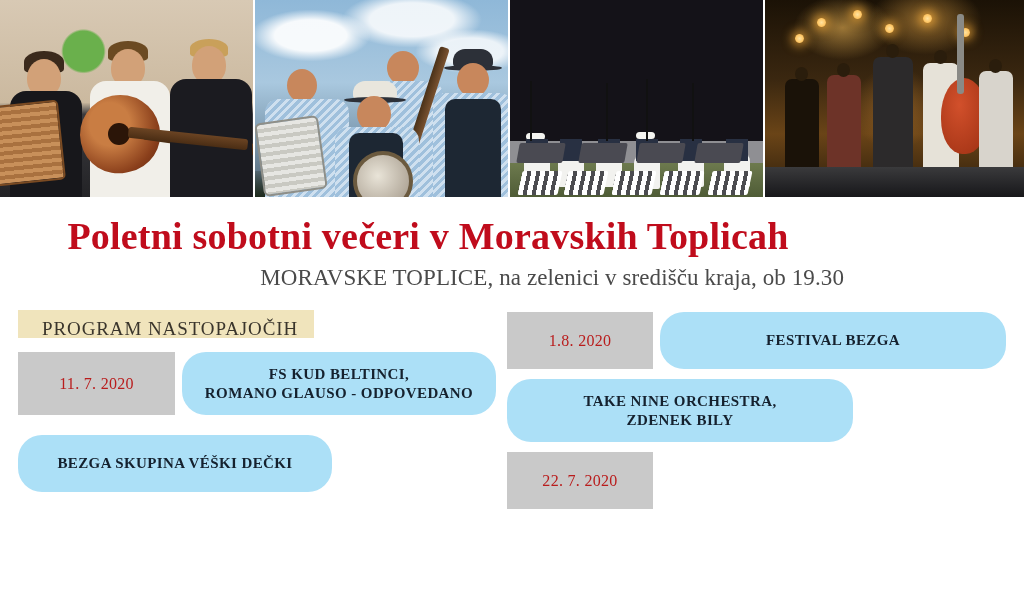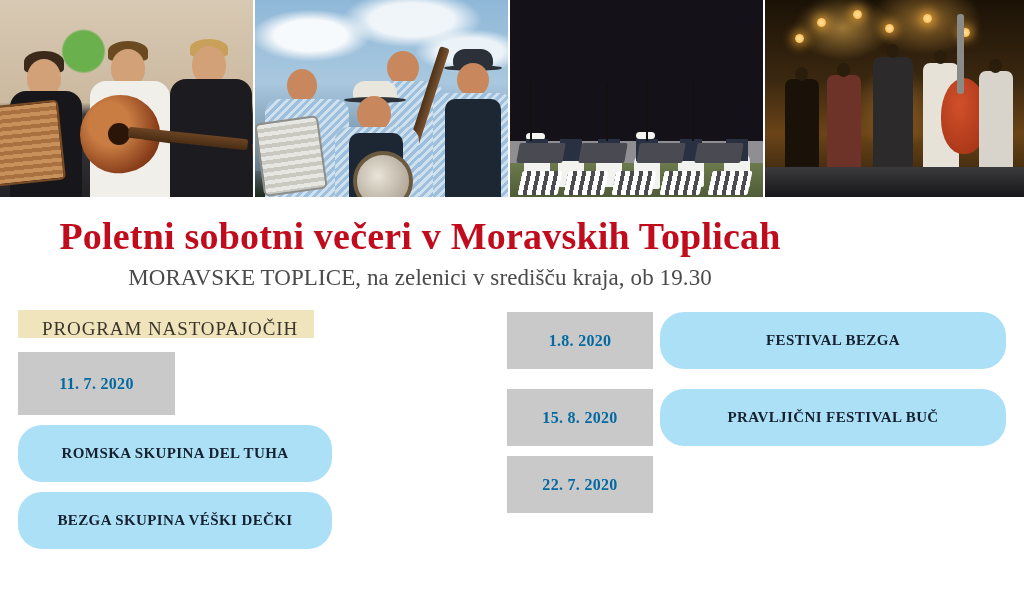--- a/index.html
+++ b/index.html
@@ -125,32 +125,32 @@
   .p4 .shead { position:absolute; width:13px;height:14px;border-radius:50%;background:#2a1d0c; }
   .p4 .bass {
     position:absolute; width:46px;height:76px;border-radius:50% 50% 46% 46%;
     background: radial-gradient(ellipse at 40% 35%,#d2502b,#9c2f12);
   }
   .p4 .bassneck { position:absolute; width:7px;height:80px;background:#8a8a86;border-radius:3px; }
   .p4 .stagefloor { position:absolute; left:0;right:0;bottom:0;height:30px;
     background: linear-gradient(180deg,#3a3a3c,#17171a); }
 
   
-  .title-area { position:absolute; left:4px; top:197px; width:832px; }
+  .title-area { position:absolute; left:12px; top:197px; width:832px; }
   .main-title {
     text-align:center;
     color:#c00c1c;
     font-size:38px;
     font-weight:bold;
     letter-spacing:.2px;
     margin: 20px 0 0 0;
     line-height:1.05;
   }
   .subtitle {
-    text-align:center;
+    text-align:right;
     color:#4a4a4a;
     font-size:23px;
     margin: 8px 0 0 0;
     letter-spacing:.1px;
   }
 
   
   .program-badge {
     position:absolute;
     left:18px; top:310px;
@@ -168,21 +168,21 @@
 
   
   .table { position:absolute; }
   .table.left  { left:18px;  top:352px; width:530px; }
   .table.right { left:507px; top:312px; width:499px; }
 
   .row { display:flex; gap:7px; margin-bottom:10px; }
   .cell-date {
     background:#c9c9c9;
     display:flex; align-items:center; justify-content:center;
-    font-size:16px; color:#0369a1; font-weight:bold;
+    font-size:16px; color:#b91c1c; font-weight:normal;
     letter-spacing:.3px;
   }
   .cell-name {
     background:#ace0f7;
     display:flex; align-items:center; justify-content:center;
     text-align:center;
     font-size:15px; color:#15212e; font-weight:bold;
     letter-spacing:.4px;
     line-height:1.25;
     padding:0 6px;
@@ -351,39 +351,36 @@
   <div class="subtitle">MORAVSKE TOPLICE, na zelenici v središču kraja, ob 19.30</div>
 </div>
 
 <div class="program-badge">
   <span>PROGRAM  NASTOPAJOČIH</span>
 </div>
 
 <div class="table left" id="table-left">
     <div class="row">
       <div class="cell-date h-tall">11. 7. 2020</div>
-    </div>
-    <div class="row">
-      <div class="cell-name h-std">ROMSKA SKUPINA DEL TUHA</div>
+      <div class="cell-name h-tall">FS  KUD BELTINCI,<br>ROMANO GLAUSO - ODPOVEDANO</div>
+    </div>
+    <div class="row">
     </div>
     <div class="row">
       <div class="cell-name h-std">BEZGA SKUPINA VÉŠKI DEČKI</div>
     </div>
   </div>
 
 <div class="table right" id="table-right">
     <div class="row">
       <div class="cell-date h-std">1.8. 2020</div>
       <div class="cell-name h-std">FESTIVAL BEZGA</div>
     </div>
     <div class="row">
-    </div>
-    <div class="row">
-      <div class="cell-date h-std">15. 8. 2020</div>
-      <div class="cell-name h-std">PRAVLJIČNI FESTIVAL BUČ</div>
+      <div class="cell-name h-tall">TAKE NINE ORCHESTRA,<br>ZDENEK BILY</div>
     </div>
     <div class="row">
       <div class="cell-date h-std">22. 7. 2020</div>
     </div>
   </div>
 
 <div class="footer">
 
   
 

